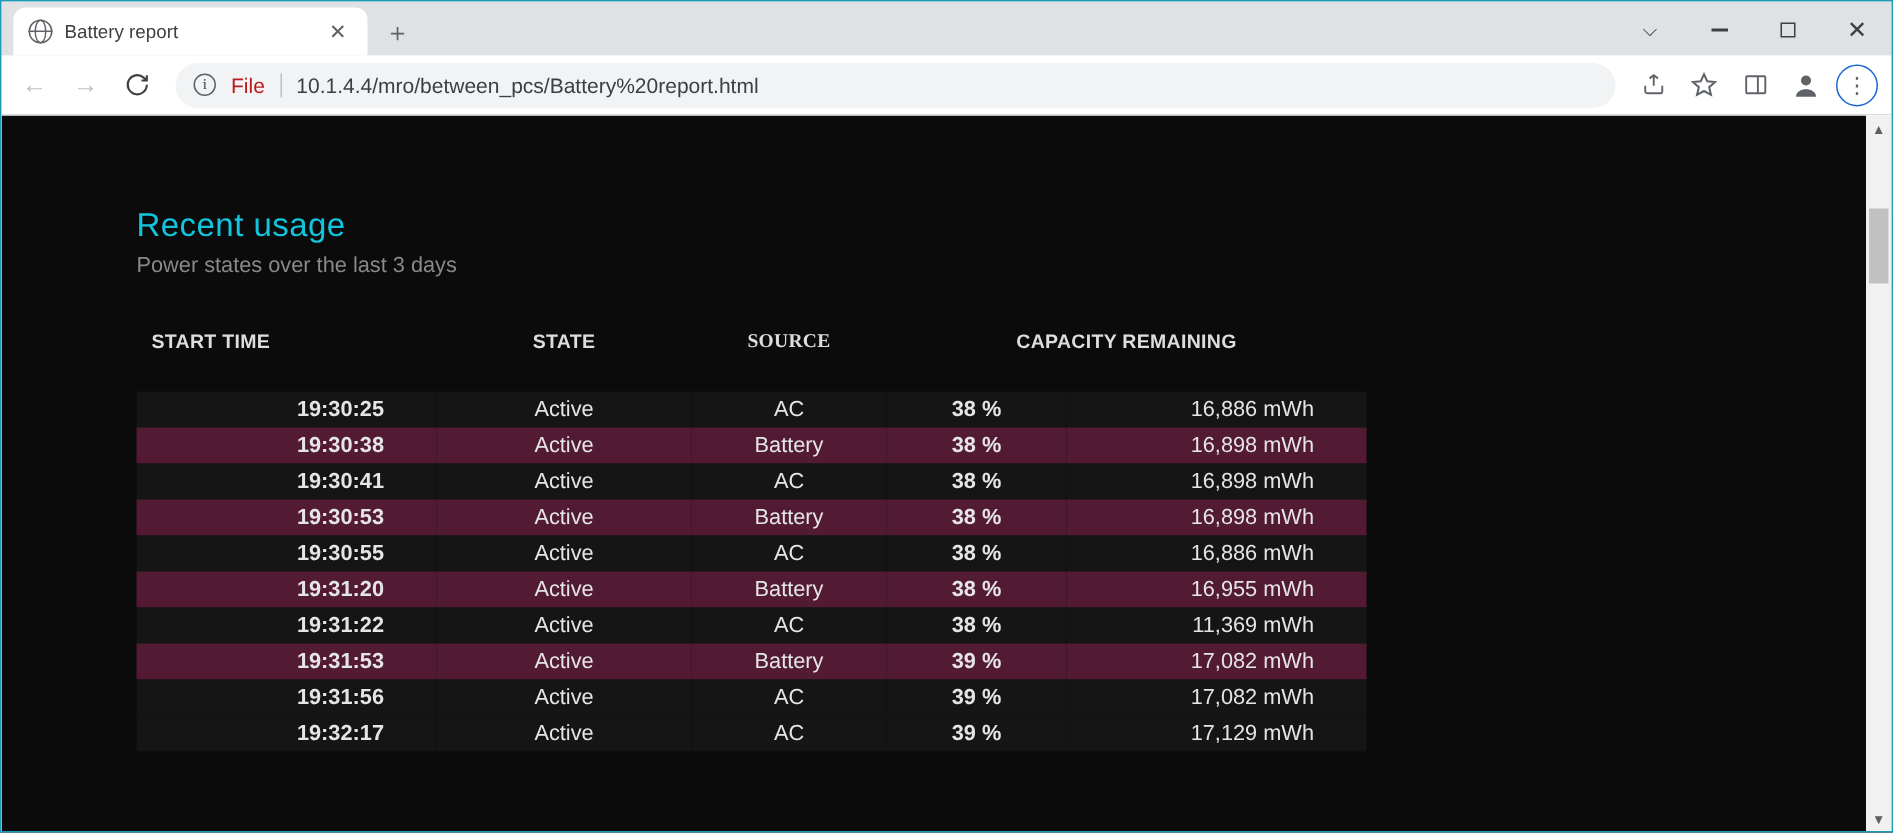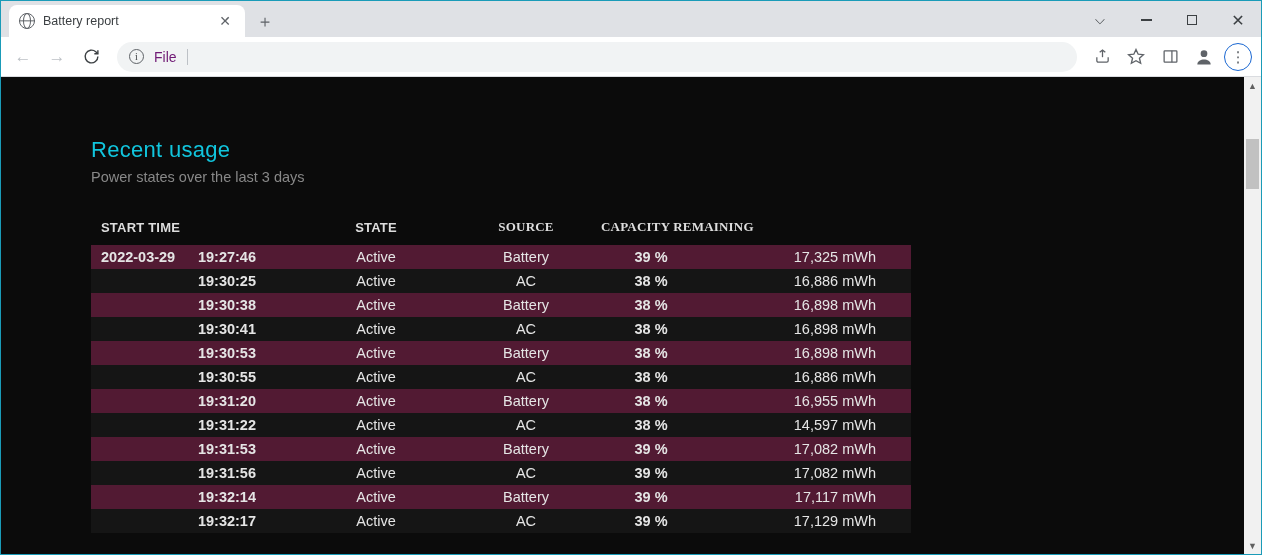--- a/index.html
+++ b/index.html
@@ -23,56 +23,56 @@
 .cls { font-size: 16px; color: #3c4043; font-weight: 300; }
 
 
 .addrbar { height: 40px; background: #fff; display: flex; align-items: center; padding: 0 6px; gap: 2px; border-bottom: 1px solid #dadce0; }
 .nav-btn { width: 32px; height: 32px; border-radius: 50%; display: flex; align-items: center; justify-content: center; cursor: pointer; color: #5f6368; font-size: 17px; }
 .nav-btn.disabled { color: #bdc1c6; cursor: default; }
 .reload svg { stroke: #3c4043; }
 .url-box { flex: 1; height: 30px; background: #f1f3f4; border-radius: 15px; margin: 0 6px 0 8px; display: flex; align-items: center; padding: 0 12px; gap: 10px; font-size: 14px; color: #3c4043; }
 .info-icon { width: 15px; height: 15px; border: 1.3px solid #5f6368; border-radius: 50%; display: flex; align-items: center; justify-content: center; font-size: 10px; font-family: Georgia, serif; flex-shrink: 0; }
 .url-sep { width: 1px; height: 16px; background: #bdc1c6; }
-.url-box .file { color: #701a75; }
+.url-box .file { color: #b91c1c; }
 .url-box .url { color: #3c4043; }
 .right-icons { display: flex; align-items: center; gap: 0; }
 .ric { width: 34px; height: 32px; display: flex; align-items: center; justify-content: center; cursor: pointer; color: #5f6368; }
 .menu-circ { width: 28px; height: 28px; border: 1.5px solid #1967d2; border-radius: 50%; display: flex; align-items: center; justify-content: center; font-size: 15px; color: #5f6368; }
 
 
 .viewport { flex: 1; display: flex; background: #fff; overflow: hidden; }
 .page { flex: 1; background: #0b0b0b; color: #ccc; padding: 60px 0 0 90px; font-family: "Segoe UI Light", "Segoe UI", Arial, sans-serif; overflow: hidden; }
 .scrollbar { width: 17px; background: #f1f1f1; position: relative; }
 .sb-arrow { position: absolute; left: 0; width: 17px; height: 17px; display: flex; align-items: center; justify-content: center; font-size: 9px; color: #606060; }
 .sb-arrow.up { top: 0; }
 .sb-arrow.down { bottom: 0; }
 .sb-thumb { position: absolute; left: 2px; width: 13px; top: 62px; height: 50px; background: #c1c1c1; border-radius: 0; }
 
 
 h2.section { color: #11c5dd; font-weight: 400; font-size: 22px; letter-spacing: 0.3px; }
 .subtitle { color: #888; font-size: 14.5px; margin-top: 6px; font-weight: 300; }
 
 table { border-collapse: collapse; margin-top: 28px; font-family: "Segoe UI", Arial, sans-serif; font-size: 14.5px; }
-thead th { color: #ddd; font-weight: 700; font-size: 13px; letter-spacing: 0.2px; text-align: left; padding: 6px 10px 10px; }
+thead th { color: #ddd; font-weight: 700; font-size: 13px; letter-spacing: 0.2px; text-align: left; padding: 6px 10px 26px; }
 tbody td { padding: 4px 0; color: #e5e5e5; }
 tr.odd td { background: #521a33; }
 tr.even td { background: #151515; margin-top: 20px; }
 
 td.c-date { width: 95px; padding-left: 10px; font-weight: 600; text-align: left; }
 td.c-time { width: 105px; padding-right: 35px; font-weight: 600; text-align: right; }
 td.c-state { width: 170px; text-align: center; font-weight: 300; }
 td.c-source { width: 130px; text-align: center; font-weight: 300; }
 td.c-pct { width: 120px; text-align: center; font-weight: 600; }
 td.c-cap { width: 200px; text-align: right; padding-right: 35px; font-weight: 300; }
 
 th.h-start { text-align: left; padding-left: 10px; }
 th.h-state { text-align: center; }
 th.h-source { text-align: center; font-family: Liberation Serif, serif; }
-th.h-cap { text-align: left; font-family: Liberation Serif, serif; }
+th.h-cap { text-align: center; }
 </style>
 </head>
 <body>
 
 <div class="titlebar">
   <div class="tab">
     <span class="globe"></span>
     <span class="tab-title">Battery report</span>
     <span class="tab-close">✕</span>
   </div>
@@ -99,20 +99,21 @@
   <div class="nav-btn reload">
     <svg width="17" height="17" viewBox="0 0 24 24" fill="none" stroke-width="2">
         <path d="M21 12a9 9 0 1 1-3-6.7L21 8"></path>
         <path d="M21 3v5h-5"></path>
       </svg>
   </div>
   <div class="url-box">
     <span class="info-icon">i</span>
     <span class="file">File</span>
     <span class="url-sep"></span>
+    <span class="url">10.1.4.4/mro/between_pcs/Battery%20report.html</span>
   </div>
   <div class="right-icons">
     <div class="ric">
       <svg width="17" height="17" viewBox="0 0 24 24" fill="none" stroke="#5f6368" stroke-width="1.8">
           <path d="M12 3v10"></path>
           <path d="M8 6l4-3 4 3"></path>
           <path d="M20 13v5a2 2 0 0 1-2 2H6a2 2 0 0 1-2-2v-5"></path>
         </svg>
     </div>
     <div class="ric">
@@ -146,28 +147,20 @@
     <table>
       <thead>
         <tr>
           <th class="h-start" colspan="2">START TIME</th>
           <th class="h-state">STATE</th>
           <th class="h-source">SOURCE</th>
           <th class="h-cap" colspan="2">CAPACITY REMAINING</th>
         </tr>
       </thead>
       <tbody id="usage-body">
-          <tr class="odd">
-            <td class="c-date">2022-03-29</td>
-            <td class="c-time">19:27:46</td>
-            <td class="c-state">Active</td>
-            <td class="c-source">Battery</td>
-            <td class="c-pct">39 %</td>
-            <td class="c-cap">17,325 mWh</td>
-          </tr>
           <tr class="even">
             <td class="c-date"></td>
             <td class="c-time">19:30:25</td>
             <td class="c-state">Active</td>
             <td class="c-source">AC</td>
             <td class="c-pct">38 %</td>
             <td class="c-cap">16,886 mWh</td>
           </tr>
           <tr class="odd">
             <td class="c-date"></td>
@@ -208,45 +201,37 @@
             <td class="c-source">Battery</td>
             <td class="c-pct">38 %</td>
             <td class="c-cap">16,955 mWh</td>
           </tr>
           <tr class="even">
             <td class="c-date"></td>
             <td class="c-time">19:31:22</td>
             <td class="c-state">Active</td>
             <td class="c-source">AC</td>
             <td class="c-pct">38 %</td>
-            <td class="c-cap">14,597 mWh</td>
+            <td class="c-cap">11,369 mWh</td>
           </tr>
           <tr class="odd">
             <td class="c-date"></td>
             <td class="c-time">19:31:53</td>
             <td class="c-state">Active</td>
             <td class="c-source">Battery</td>
             <td class="c-pct">39 %</td>
             <td class="c-cap">17,082 mWh</td>
           </tr>
           <tr class="even">
             <td class="c-date"></td>
             <td class="c-time">19:31:56</td>
             <td class="c-state">Active</td>
             <td class="c-source">AC</td>
             <td class="c-pct">39 %</td>
             <td class="c-cap">17,082 mWh</td>
-          </tr>
-          <tr class="odd">
-            <td class="c-date"></td>
-            <td class="c-time">19:32:14</td>
-            <td class="c-state">Active</td>
-            <td class="c-source">Battery</td>
-            <td class="c-pct">39 %</td>
-            <td class="c-cap">17,117 mWh</td>
           </tr>
           <tr class="even">
             <td class="c-date"></td>
             <td class="c-time">19:32:17</td>
             <td class="c-state">Active</td>
             <td class="c-source">AC</td>
             <td class="c-pct">39 %</td>
             <td class="c-cap">17,129 mWh</td>
           </tr>
         </tbody>

